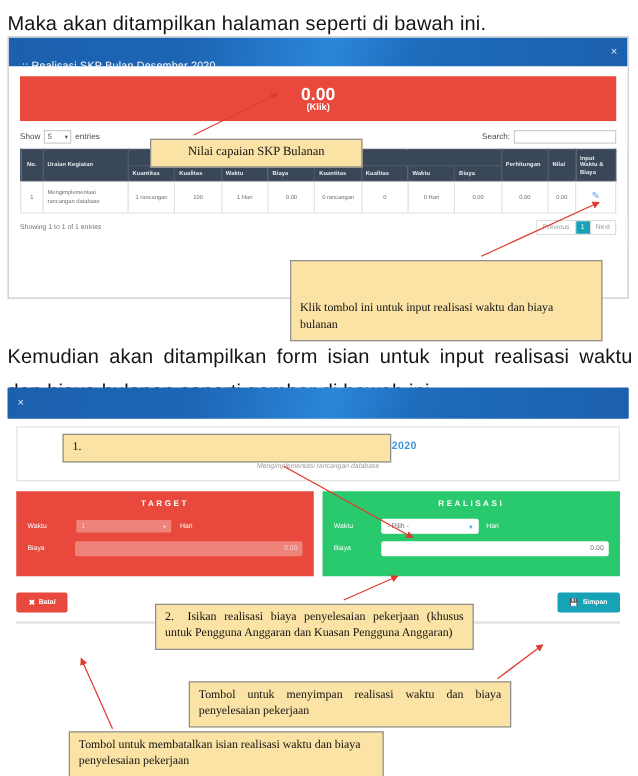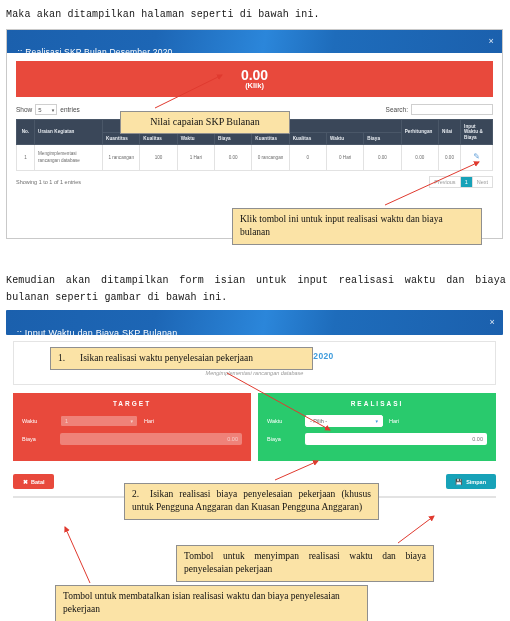--- a/index.html
+++ b/index.html
@@ -8,22 +8,22 @@
     width: 510px;
     height: 621px;
     background: #ffffff;
     font-family: "Liberation Serif", serif;
     position: relative;
     overflow: hidden;
   }
 
   
   .doc-para {
-    font-family: Liberation Mono, monospace;
-    font-size: 10px;
+    font-family: Liberation Sans, sans-serif;
+    font-size: 16px;
     color: #141414;
     text-align: justify;
     line-height: 1.72;
     letter-spacing: 0.15px;
   }
   #intro-para { position: absolute; left: 6px; top: 6px; width: 498px; }
   #mid-para   { position: absolute; left: 6px; top: 272px; width: 500px; }
 
   
   .shot {
@@ -266,24 +266,24 @@
             display: flex; align-items: center; justify-content: center;
             font-size: 10px; }
   #note-2 { left: 232px; top: 208px; width: 250px; min-height: 34px;
             display: flex; align-items: center; }
   #note-3 { left: 50px;  top: 347px; width: 263px; height: 23px;
             display: flex; align-items: center; }
   #note-3 .num { width: 22px; flex: none; }
   #note-4 { left: 124px; top: 483px; width: 255px;
             text-align: justify; }
   #note-4 .num { float: left; width: 18px; }
-  #note-5 { left: 176px; top: 545px; width: 258px; text-align: justify; }
-  #note-6 { left: 55px;  top: 585px; width: 313px; }
-
-  .note-inner { overflow: hidden; }
+  #note-5 { left: 151px; top: 545px; width: 258px; text-align: justify; }
+  #note-6 { left: 55px;  top: 585px; width: 252px; }
+
+  .note-inner { overflow: hidden; margin-top: 28px; }
 
   
   .arrow-svg { position: absolute; left: 0; top: 0; width: 510px; height: 621px;
                pointer-events: none; z-index: 50; }
 </style>
 </head>
 <body>
 
 <div id="intro-para" class="doc-para">Maka akan ditampilkan halaman seperti di bawah ini.</div>
 
@@ -367,21 +367,20 @@
       <div>Next</div>
     </span>
   </div>
 </div>
 
 <div id="mid-para" class="doc-para">Kemudian akan ditampilkan form isian untuk input realisasi waktu dan biaya bulanan seperti gambar di bawah ini.</div>
 
 <div id="shot-2" class="shot">
 
   <div class="panel-head">
-    <span class="ttl">.:: Input Waktu dan Biaya SKP Bulanan</span>
     <span class="panel-close">×</span>
   </div>
 
   <div class="form-card">
     <div class="form-title">REALISASI BULAN DESEMBER 2020</div>
     <div class="form-sub">SKP BULANAN</div>
     <div class="form-sub2">Mengimplementasi rancangan database</div>
   </div>
 
   <div class="boxes">
@@ -432,21 +431,20 @@
 </div>
 
 <div id="note-1" class="note">Nilai capaian SKP Bulanan</div>
 
 <div id="note-2" class="note">
   <span class="note-inner">Klik tombol ini untuk input realisasi waktu dan biaya bulanan</span>
 </div>
 
 <div id="note-3" class="note">
   <span class="num">1.</span>
-  <span>Isikan realisasi waktu penyelesaian pekerjaan</span>
 </div>
 
 <div id="note-4" class="note">
   <span class="num">2.</span>
   <span>Isikan realisasi biaya penyelesaian pekerjaan (khusus untuk Pengguna Anggaran dan Kuasan Pengguna Anggaran)</span>
 </div>
 
 <div id="note-5" class="note">Tombol untuk menyimpan realisasi waktu dan biaya penyelesaian pekerjaan</div>
 
 <div id="note-6" class="note">Tombol untuk membatalkan isian realisasi waktu dan biaya penyelesaian pekerjaan</div>

